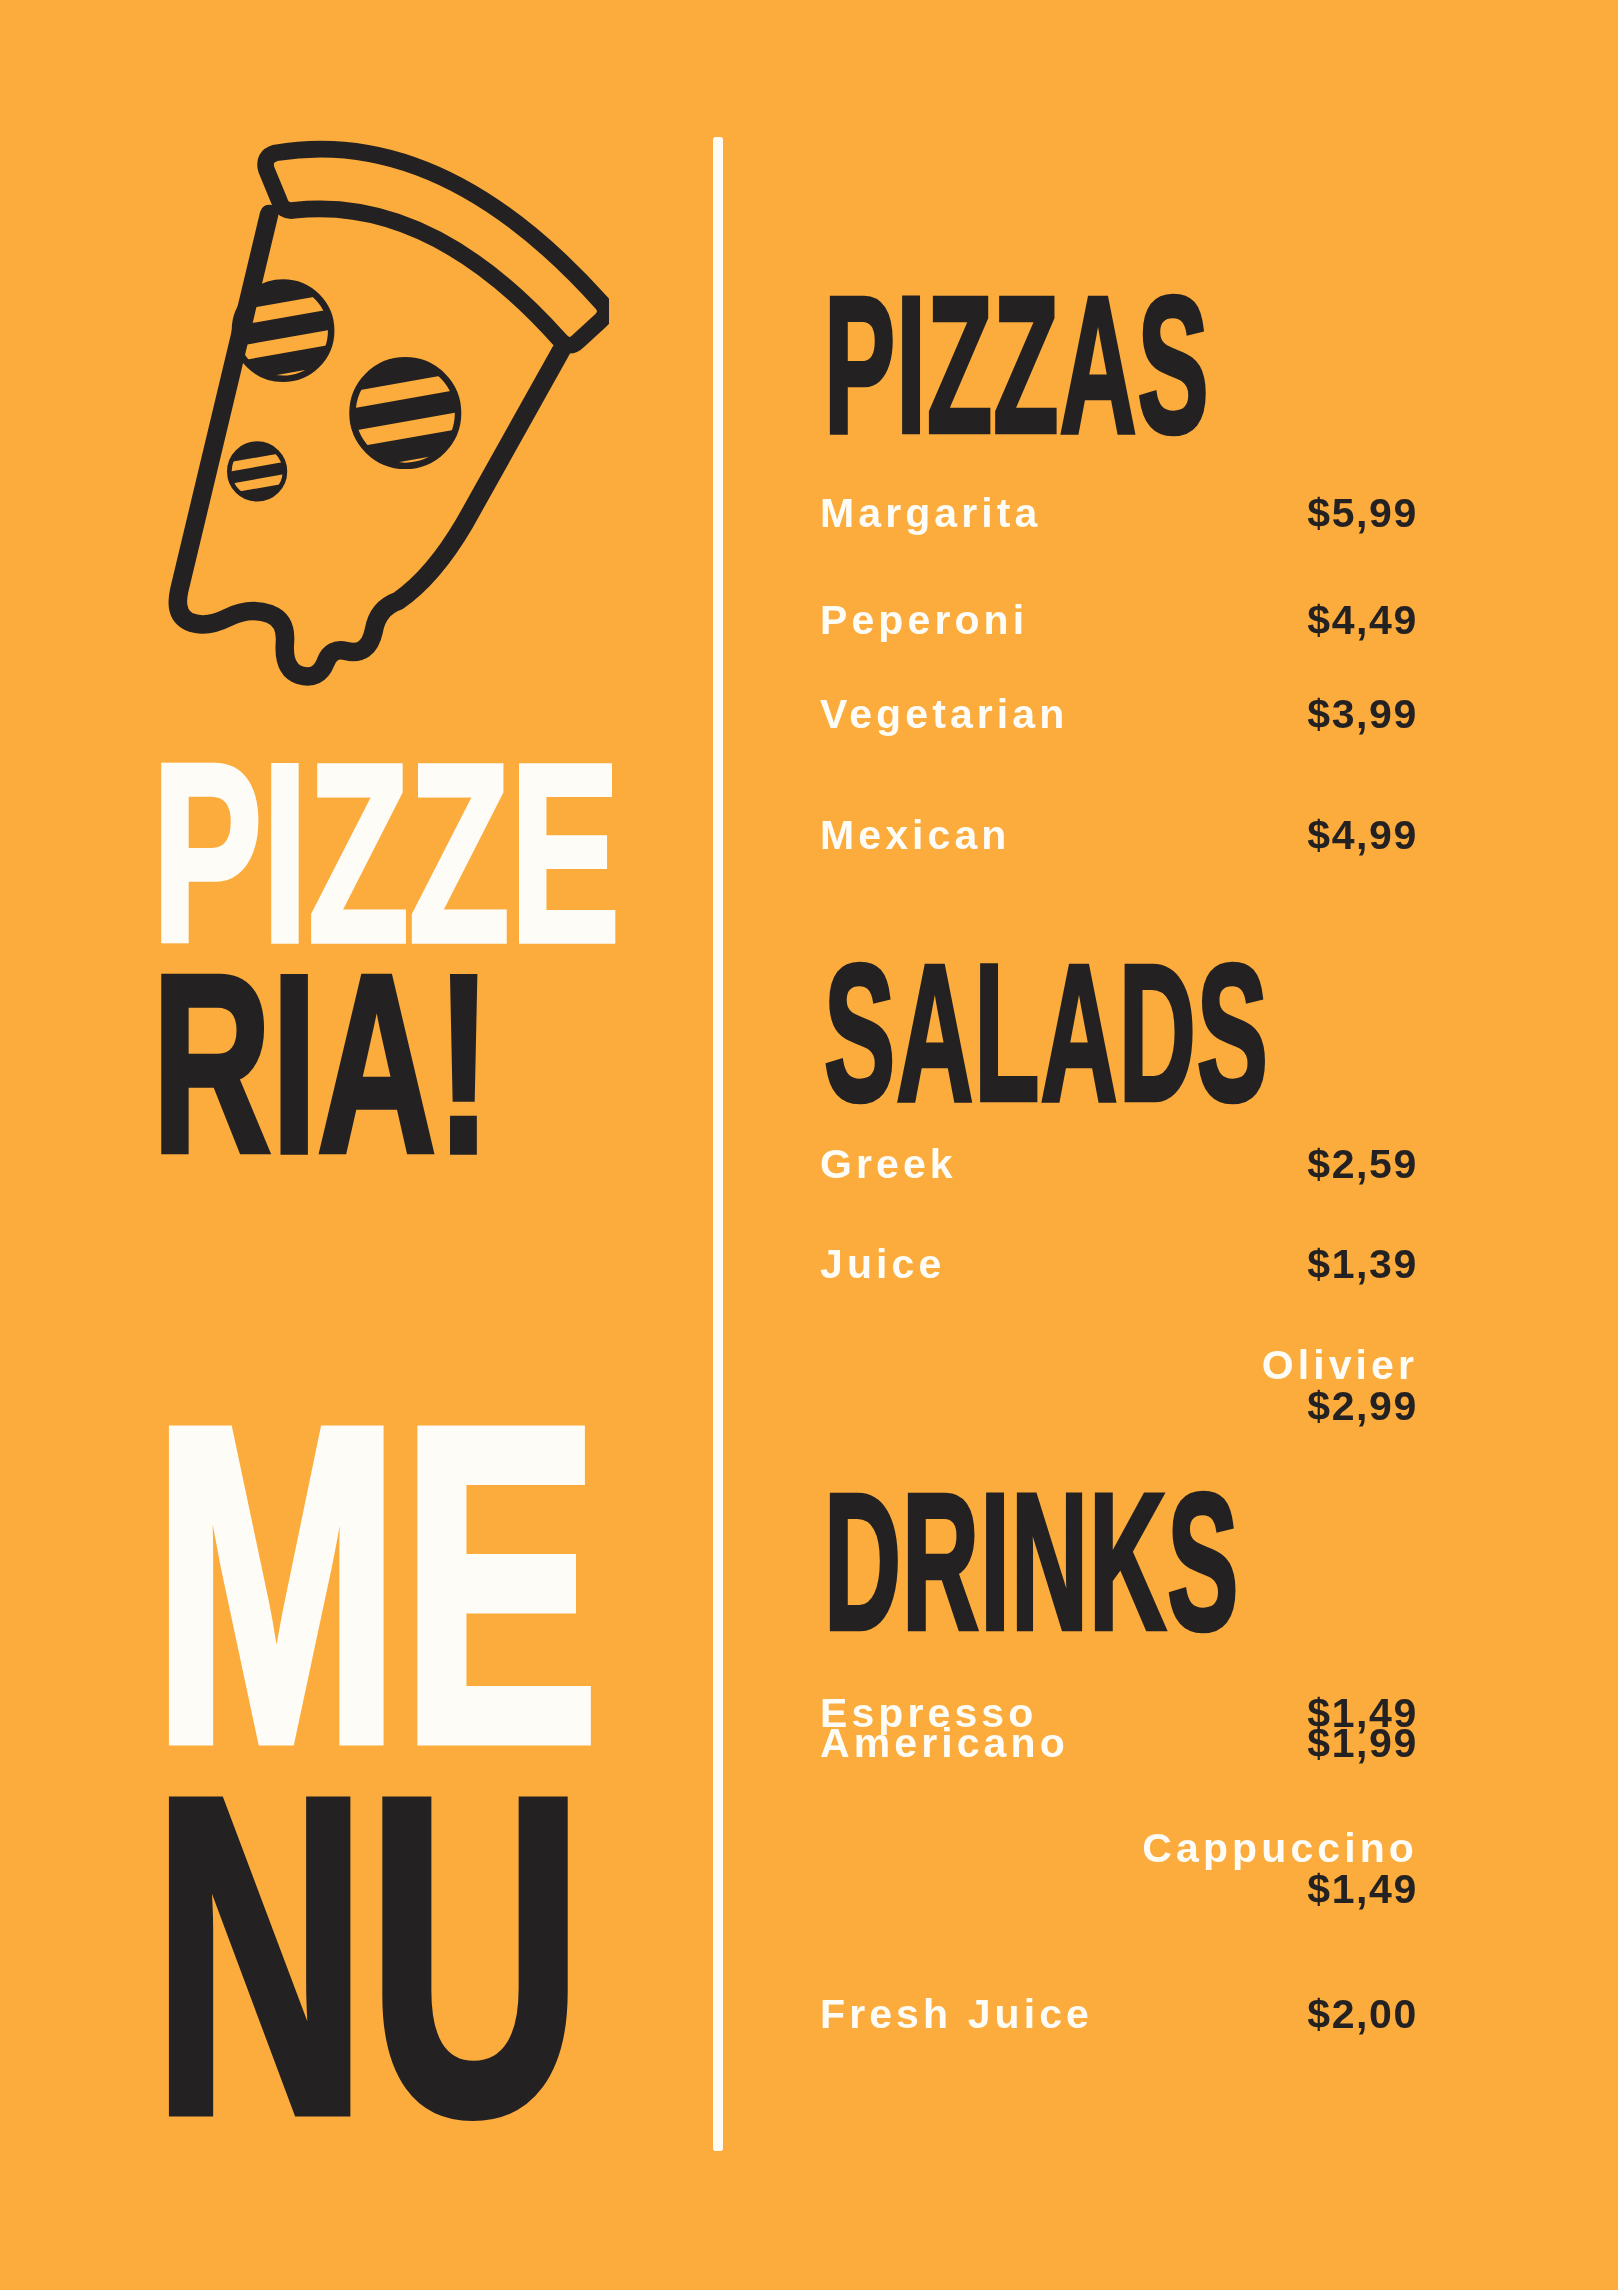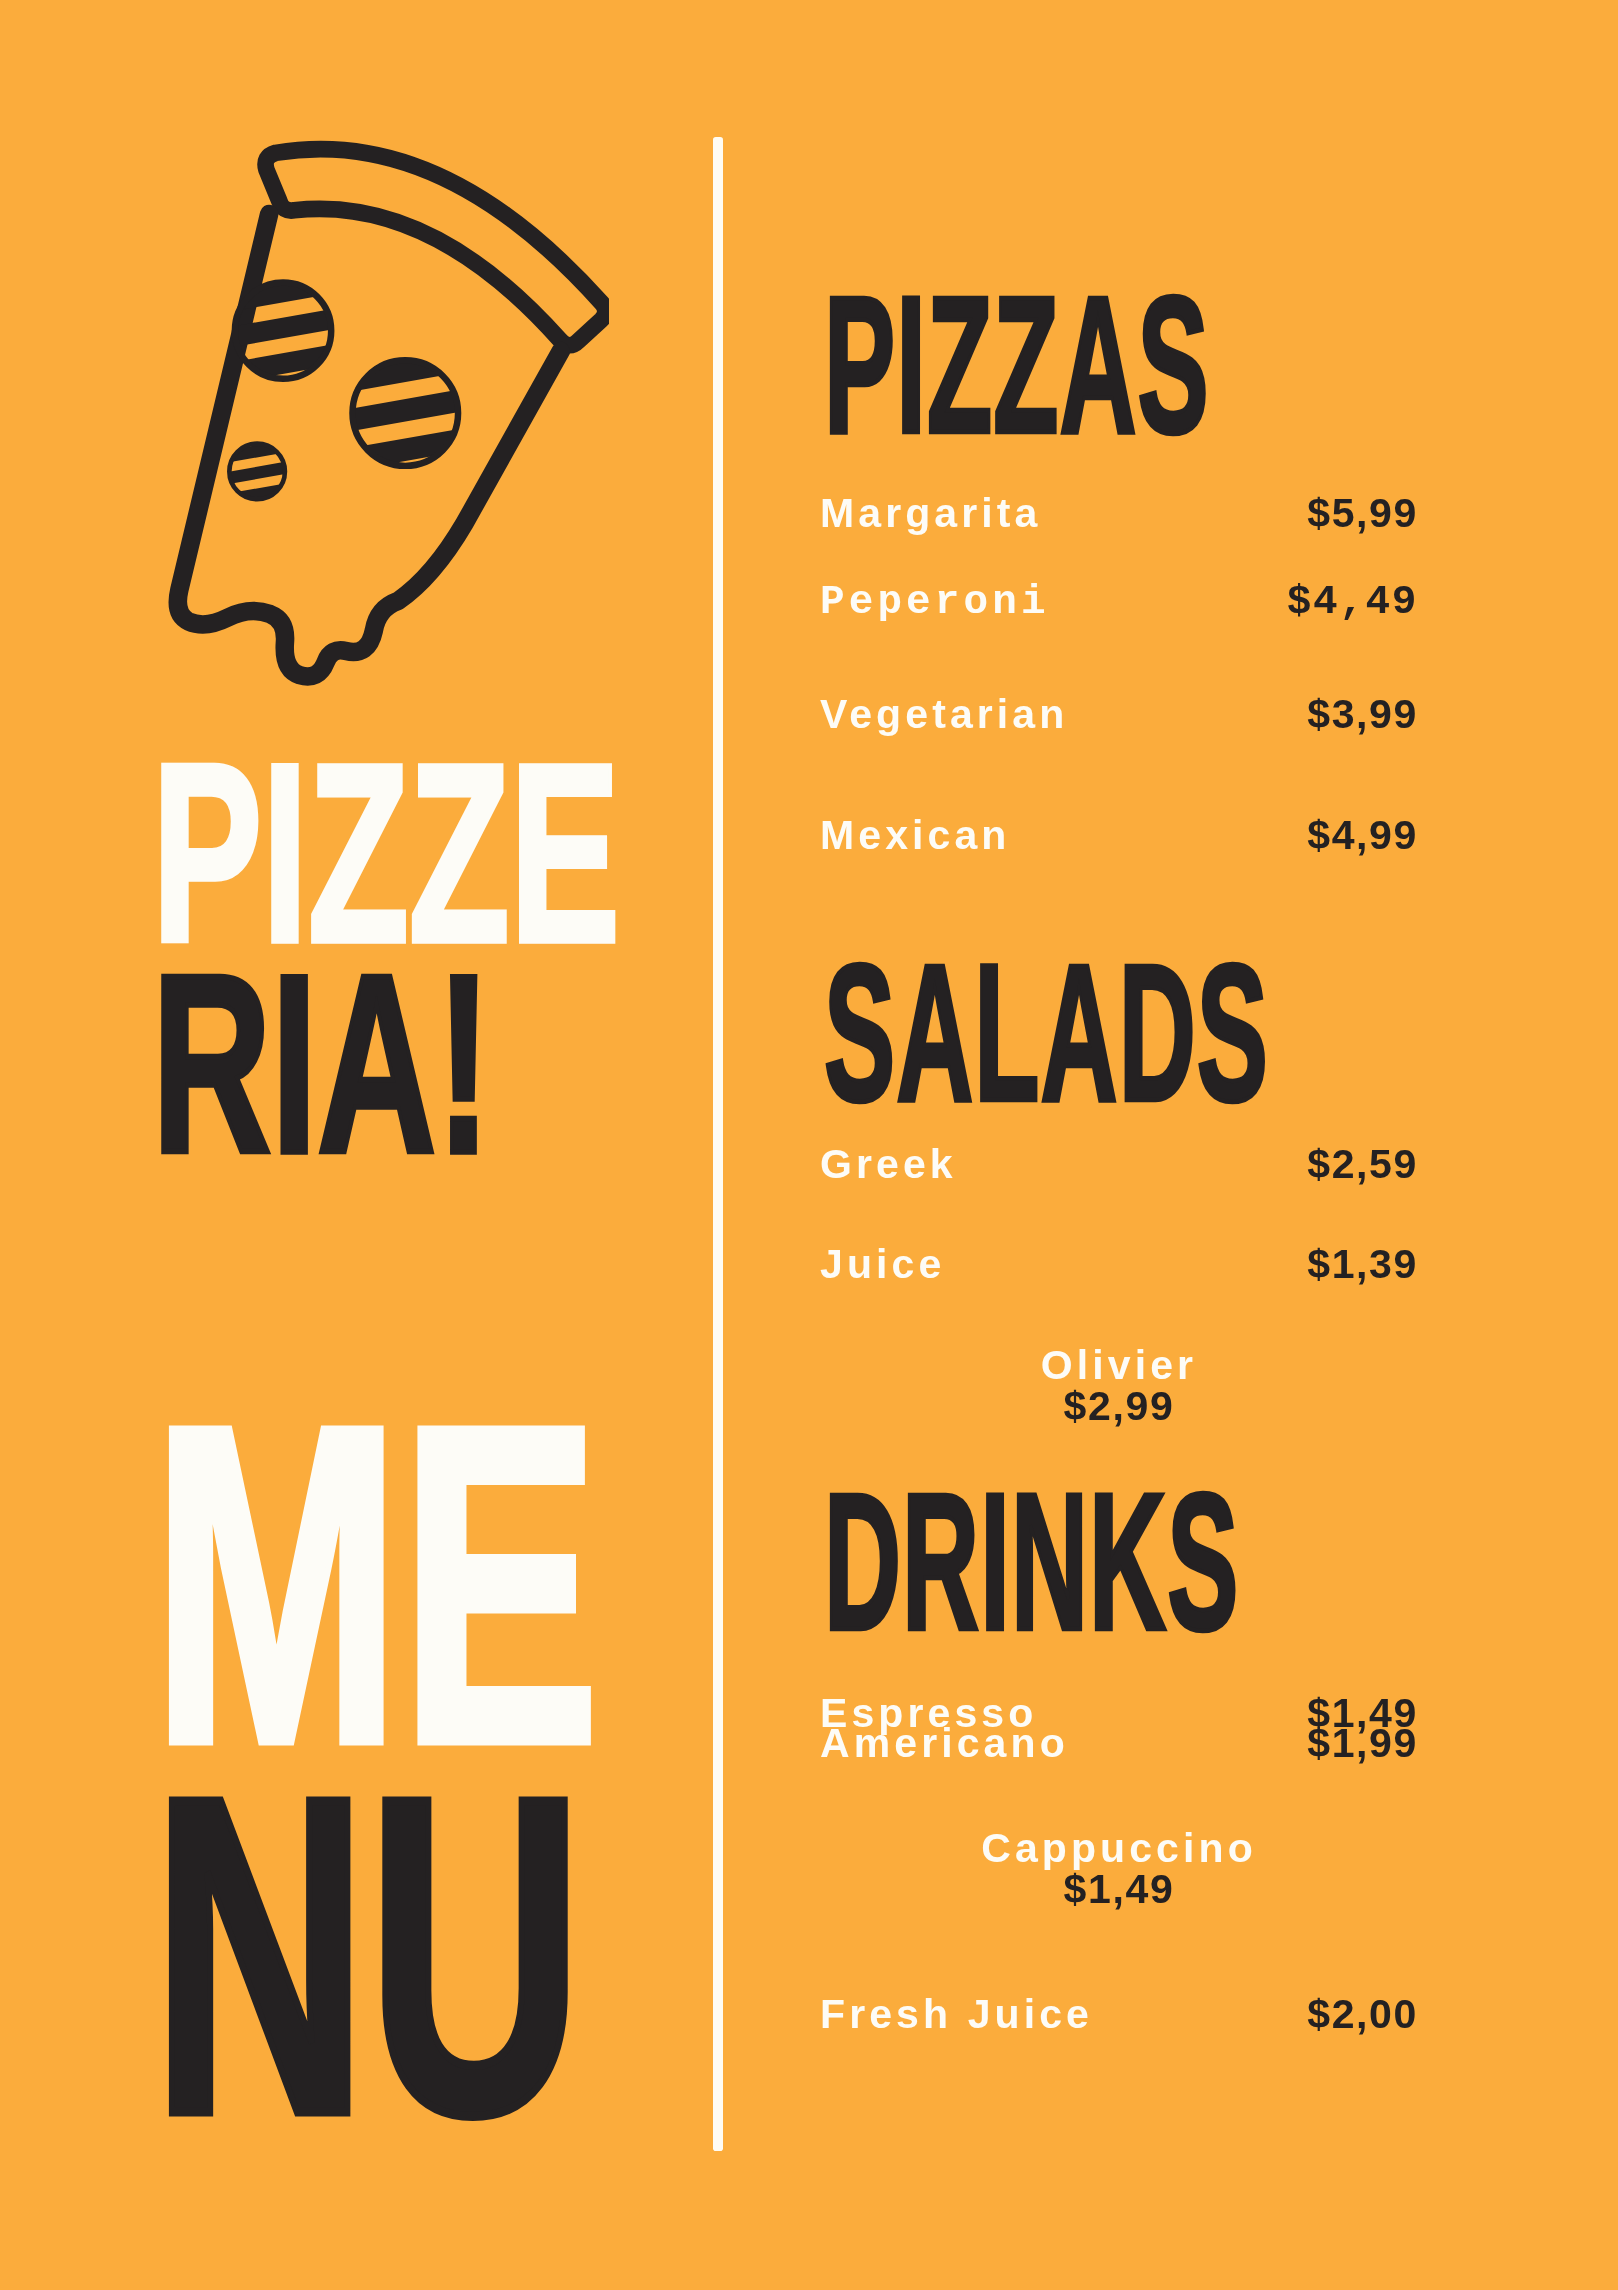--- a/index.html
+++ b/index.html
@@ -65,38 +65,38 @@
   .t-salads{top:936px;}
   .t-drinks{top:1465px;}
 
   
   .row{
     position:absolute;
     left:820px;
     width:598px;
     display:flex;
     justify-content:space-between;
-    align-items:center;
+    align-items:flex-end;
     line-height:1;
   }
   .row .name{
     font-size:41px;
     font-weight:700;
     color:var(--paper);
     letter-spacing:0.1em;
     white-space:nowrap;
   }
   .row .price{
     font-size:41px;
     font-weight:700;
     color:var(--ink);
     letter-spacing:0.04em;
     white-space:nowrap;
   }
-  .rp0{top:493px;} .rp1{top:582px;font-family:Liberation Mono, monospace;} .rp2{top:694px;} .rp3{top:795px;margin-top:20px;}
+  .rp0{top:493px;} .rp1{top:600px;} .rp2{top:694px;} .rp3{top:795px;margin-top:20px;}
   .rs0{top:1144px;} .rs1{top:1244px;} .rs2{top:1345px;flex-direction:column;}
   .rd0{top:1693px;} .rd1{top:1703px;margin-top:20px;} .rd2{top:1828px;flex-direction:column;} .rd3{top:1994px;}
 </style>
 </head>
 <body>
 
 <div>
 
   <svg class="pizza-icon" viewBox="0 0 500 610" fill="none" xmlns="http://www.w3.org/2000/svg">
     <defs>

